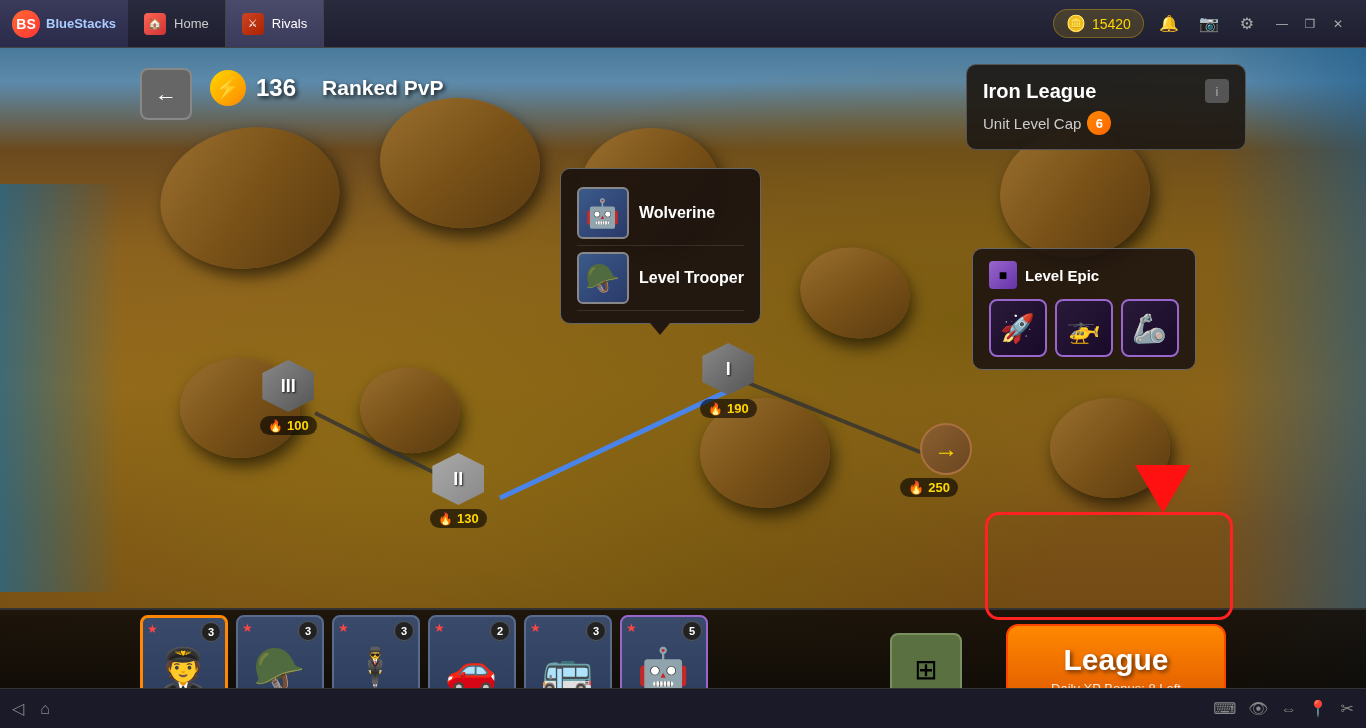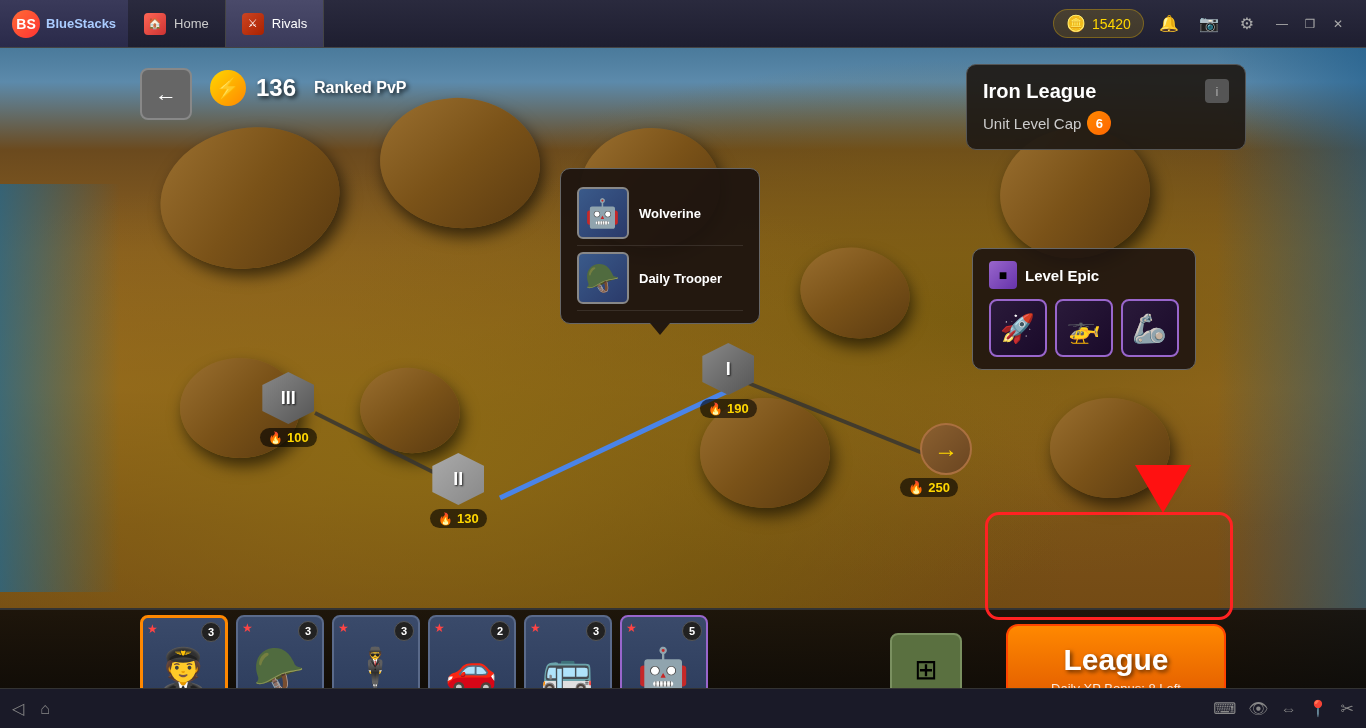--- a/index.html
+++ b/index.html
@@ -105,21 +105,21 @@
       position: absolute; top: 22px; left: 210px;
       display: flex; align-items: center; gap: 10px; z-index: 50;
     }
     .score-icon {
       width: 36px; height: 36px;
       background: linear-gradient(135deg, #ffd700, #ff8800);
       border-radius: 50%; display: flex; align-items: center; justify-content: center;
       font-size: 20px; color: white;
     }
     .score-number { color: white; font-size: 24px; font-weight: bold; text-shadow: 2px 2px 4px rgba(0,0,0,0.8); }
-    .score-label { color: white; font-size: 16px; font-weight: bold; text-shadow: 2px 2px 4px rgba(0,0,0,0.8); margin-left: 8px; }
+    .score-label { color: white; font-size: 21px; font-weight: bold; text-shadow: 2px 2px 4px rgba(0,0,0,0.8); margin-left: 16px; }
 
     
     .iron-league-panel {
       position: absolute; top: 16px; right: 120px;
       background: rgba(30,25,20,0.92); border: 1px solid #555;
       border-radius: 10px; padding: 14px 16px; min-width: 280px; z-index: 50;
     }
     .il-header { display: flex; align-items: center; justify-content: space-between; margin-bottom: 8px; }
     .il-title { color: white; font-size: 20px; font-weight: bold; }
     .il-info-btn {
@@ -143,21 +143,21 @@
     .tooltip-row {
       display: flex; align-items: center; gap: 10px; padding: 6px 0;
       border-bottom: 1px solid rgba(255,255,255,0.1);
     }
     .tooltip-row:last-child { border-bottom: none; }
     .tooltip-unit-img {
       width: 52px; height: 52px; border-radius: 6px;
       display: flex; align-items: center; justify-content: center;
       font-size: 28px; border: 2px solid #888;
     }
-    .tooltip-unit-name { color: white; font-size: 13px; font-weight: bold; text-align: right; }
+    .tooltip-unit-name { color: white; font-size: 16px; font-weight: bold; text-align: right; }
     .tooltip-arrow {
       position: absolute; bottom: -12px; left: 50%;
       transform: translateX(-50%);
       width: 0; height: 0;
       border-left: 10px solid transparent;
       border-right: 10px solid transparent;
       border-top: 12px solid rgba(30,20,15,0.95);
     }
 
     
@@ -351,21 +351,21 @@
 
   <svg class="path-svg">
 
     <line x1="500" y1="450" x2="745" y2="335" stroke="#4488ff" stroke-width="5" opacity="0.9"></line>
 
     <line x1="315" y1="365" x2="475" y2="445" stroke="#333" stroke-width="4" opacity="0.8"></line>
 
     <line x1="748" y1="335" x2="955" y2="418" stroke="#333" stroke-width="4" opacity="0.8"></line>
   </svg>
 
-  <div class="node" style="left:260px;top:324px;">
+  <div class="node" style="left:260px;top:312px;">
     <div class="hex-node">III</div>
     <div class="node-cost">
       <span class="node-cost-icon">🔥</span>
       <span>100</span>
     </div>
   </div>
 
   <div class="node" style="left:430px;top:405px;text-align:right;">
     <div class="hex-node active" style="background:linear-gradient(135deg,#aaa,#888);">II</div>
     <div class="node-cost">
@@ -390,21 +390,21 @@
     <span>250</span>
   </div>
 
   <div class="tooltip-popup">
     <div class="tooltip-row">
       <div class="tooltip-unit-img" style="background:linear-gradient(135deg,#3a5a8a,#2a3a6a);">🤖</div>
       <span class="tooltip-unit-name">Wolverine</span>
     </div>
     <div class="tooltip-row">
       <div class="tooltip-unit-img" style="background:linear-gradient(135deg,#3a5a8a,#2a3a6a);">🪖</div>
-      <span class="tooltip-unit-name">Daily Trooper</span>
+      <span class="tooltip-unit-name">Level Trooper</span>
     </div>
     <div class="tooltip-arrow"></div>
   </div>
 
   <div class="reward-panel">
     <div class="reward-header">
       <div class="reward-icon">■</div>
       <span class="reward-title">Level Epic</span>
     </div>
     <div class="reward-cards">

